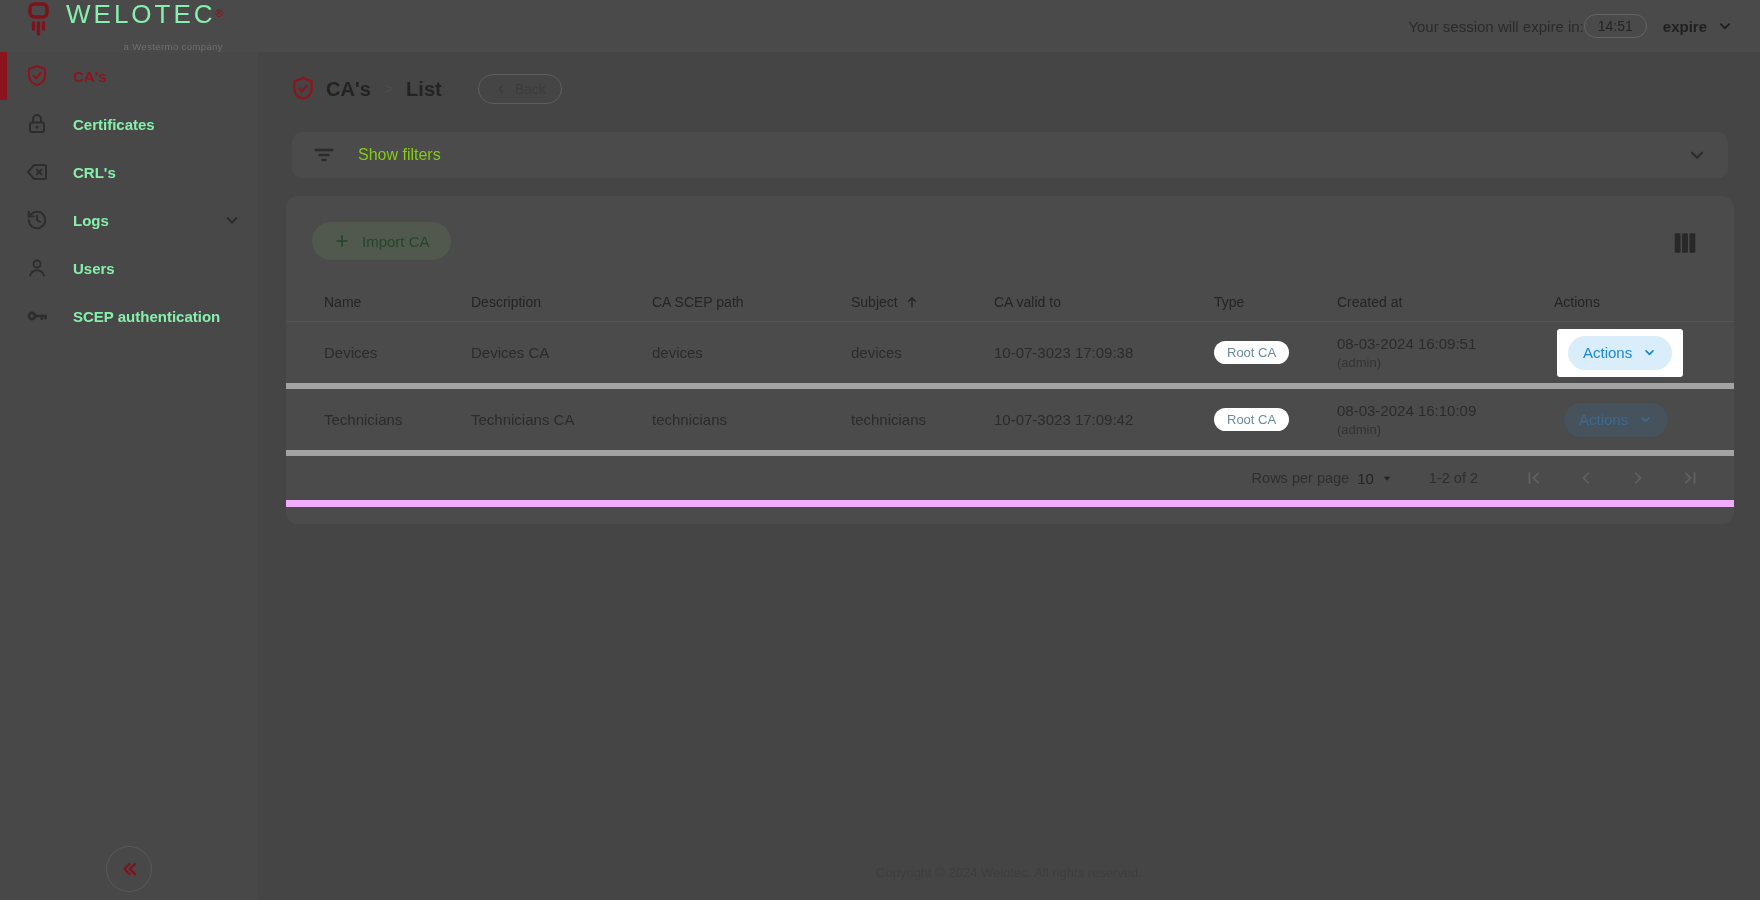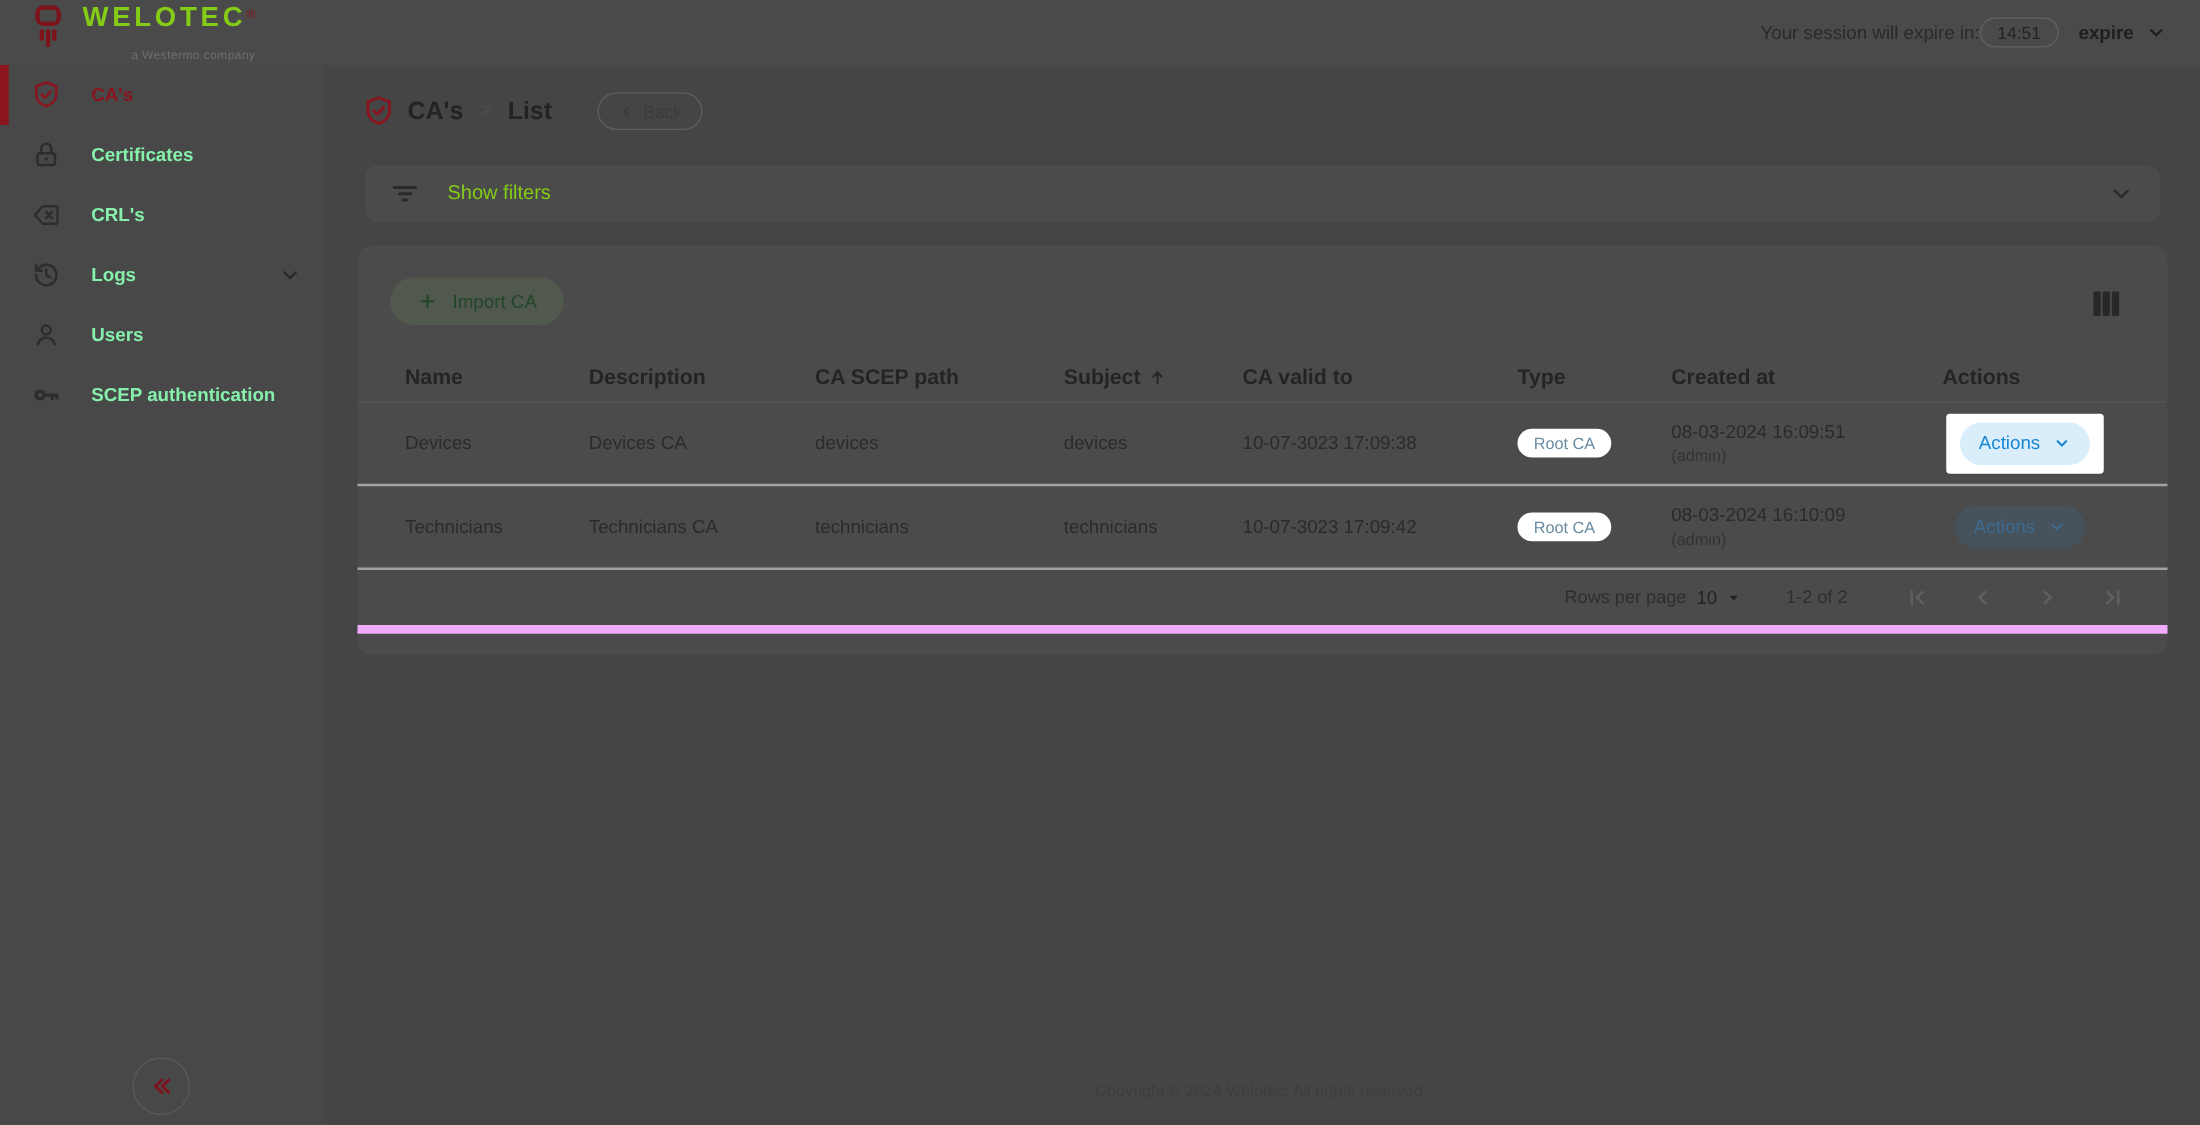--- a/index.html
+++ b/index.html
@@ -3,21 +3,21 @@
 <meta charset="utf-8">
 <style>
   html,body{margin:0;padding:0;width:1760px;height:900px;background:#454545;
     font-family:"Liberation Sans",sans-serif;overflow:hidden;position:relative}
   svg{display:block}
   
   .topbar{position:absolute;top:0;left:0;right:0;height:52px;background:#4a4a4a;
     display:flex;align-items:center;justify-content:space-between;padding:0 26px;box-sizing:border-box;z-index:5}
   .logo{display:flex;align-items:flex-start;gap:10px;cursor:pointer}
   .logo-text{line-height:1}
-  .brand{font-size:22px;font-weight:bold;color:#84cc16;letter-spacing:3px;text-transform:uppercase;font-stretch:condensed}
+  .brand{font-size:26px;font-weight:normal;color:#86efac;letter-spacing:3px;text-transform:uppercase;font-stretch:condensed}
   .reg{font-size:10px;color:#7d1219;vertical-align:super}
   .tagline{font-size:9.5px;color:#6f6f6f;text-align:right;margin-top:15px;letter-spacing:.4px}
   .topbar-right{display:flex;align-items:center;}
   .session-label{font-size:15px;color:#2a2a2a}
   .timer-badge{border:1px solid #646464;border-radius:13px;padding:3px 13px;font-size:14px;color:#242424}
   .user-menu{display:flex;align-items:center;gap:9px;margin-left:16px;cursor:pointer}
   .user-name{font-size:15px;font-weight:bold;color:#1f1f1f}
   
   .sidebar{position:absolute;top:52px;left:0;width:258px;bottom:0;background:#484848;z-index:4}
   .nav-item{height:48px;display:flex;align-items:center;padding:0 16px 0 18px;gap:24px;
@@ -44,23 +44,23 @@
   .filters-chevron{margin-left:auto;color:#2b2b2b;background:none;border:none;cursor:pointer;padding:0}
   
   .card{position:absolute;left:28px;top:144px;width:1448px;height:328px;background:#4b4b4b;border-radius:12px}
   .card-toolbar{height:87px;display:flex;align-items:flex-start;justify-content:space-between;
     padding:26px 34px 0 26px;box-sizing:border-box}
   .import-btn{height:38px;padding:0 21px;border:none;border-radius:19px;background:#51594f;
     color:#234629;font-size:15px;display:flex;align-items:center;gap:11px;cursor:pointer}
   .columns-btn{background:none;border:none;padding:0;margin-top:8px;cursor:pointer;color:#282828}
   .tbl-head,.tbl-row{display:grid;grid-template-columns:147px 181px 199px 143px 220px 123px 217px 1fr;
     padding:0 30px 0 38px;box-sizing:border-box;align-items:center}
-  .tbl-head{height:39px;border-bottom:1px solid #555;font-size:17px;font-weight:bold;color:#242424}
+  .tbl-head{height:39px;border-bottom:1px solid #555;font-size:14px;font-weight:normal;color:#242424}
   .th{display:flex;align-items:center;gap:6px}
-  .tbl-row{height:67px;border-bottom:2px solid #a3a3a3;font-size:15px;color:#2b2b2b}
+  .tbl-row{height:67px;border-bottom:6px solid #a3a3a3;font-size:15px;color:#2b2b2b}
   .chip{display:inline-block;padding:4px 13px;border-radius:14px;background:#ffffff;color:#688ba0;font-size:13px}
   .created .by{font-size:13px;color:#333;margin-top:3px}
   .actions-btn{height:34px;padding:0 15px;border:none;border-radius:17px;background:#46535c;
     color:#3c6a90;font-size:15px;display:flex;align-items:center;gap:10px;cursor:pointer}
   .spotlight{background:#ffffff;border-radius:3px;padding:7px 11px;display:inline-block;margin-left:3px}
   .actions-btn.bright{background:#d9edfb;color:#1a87d2}
   .pagination{height:44px;border-bottom:7px solid #f0abfc;display:flex;align-items:center;
     justify-content:flex-end;padding-right:34px;gap:24px;font-size:14.5px;color:#2e2e2e}
   .rpp{display:flex;align-items:center;gap:8px}
   .rpp-select{display:flex;align-items:center;gap:5px;cursor:pointer;color:#232323;font-size:15px}

